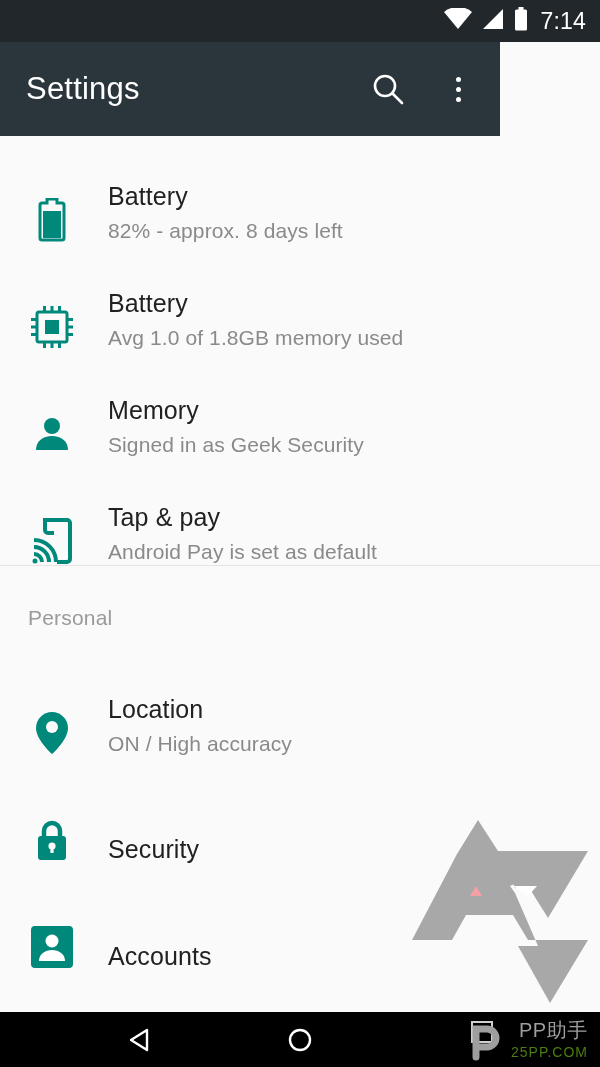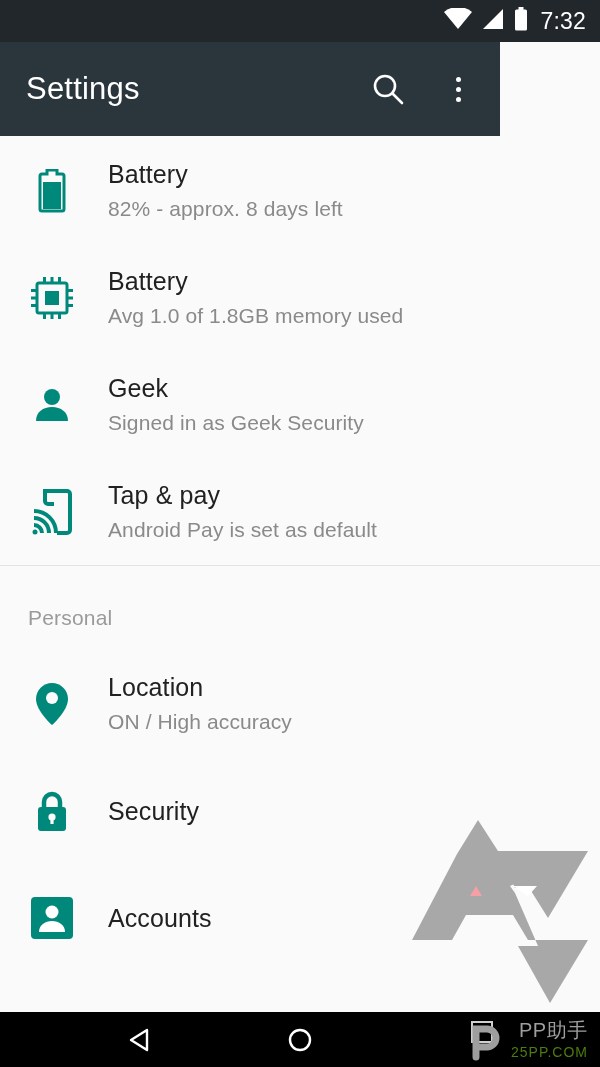--- a/index.html
+++ b/index.html
@@ -88,21 +88,21 @@
     position: absolute;
     top: 42px; left: 0;
     width: 600px;
     bottom: 55px;
     background: #fafafa;
     overflow: hidden;
   }
   .row {
     position: relative;
     display: flex;
-    align-items: center;
+    align-items: flex-end;
     min-height: 107px;
     padding-left: 28px;
     box-sizing: border-box;
   }
   .row-icon {
     width: 48px;
     min-width: 48px;
     height: 48px;
     display: flex;
     align-items: center;
@@ -266,21 +266,21 @@
     </div>
 
     <div class="row">
       <div class="row-icon">
         <svg width="38" height="38" viewBox="0 0 38 38">
           <circle cx="19" cy="11" r="8" fill="#00897b"></circle>
           <path d="M3 35 c0 -9 7 -14 16 -14 s16 5 16 14 z" fill="#00897b"></path>
         </svg>
       </div>
       <div class="row-text">
-        <div class="row-title">Geek</div>
+        <div class="row-title">Memory</div>
         <div class="row-sub">Signed in as Geek Security</div>
       </div>
     </div>
 
     <div class="row">
       <div class="row-icon">
         <svg width="42" height="46" viewBox="0 0 42 46">
           <path d="M14 2 h22 a3 3 0 0 1 3 3 v36 a3 3 0 0 1 -3 3 h-8" fill="none" stroke="#00897b" stroke-width="4" stroke-linecap="square"></path>
           <path d="M14 2 v10 a3 3 0 0 0 3 3 h6" fill="none" stroke="#00897b" stroke-width="4"></path>
           <path d="M25 44 a22 22 0 0 0 -22 -22" fill="none" stroke="#00897b" stroke-width="4"></path>
@@ -361,21 +361,21 @@
       <svg width="24" height="22" viewBox="0 0 24 22">
         <path d="M22 1 L22 21 L2 21 Z" fill="#ffffff"></path>
       </svg>
     </span>
     <span class="sb-icon">
       <svg width="14" height="24" viewBox="0 0 14 24">
         <rect x="4.5" y="0" width="5" height="3" fill="#ffffff"></rect>
         <rect x="1" y="2.5" width="12" height="21" rx="1.5" fill="#ffffff"></rect>
       </svg>
     </span>
-    <span id="status-clock">7:32</span>
+    <span id="status-clock">7:14</span>
   </div>
 
   <div id="app-bar">
     <div id="app-title">Settings</div>
     <div id="search-button">
       <svg width="34" height="34" viewBox="0 0 34 34">
         <circle cx="14" cy="14" r="10" fill="none" stroke="#ffffff" stroke-width="2.6"></circle>
         <line x1="21.5" y1="21.5" x2="31" y2="31" stroke="#ffffff" stroke-width="2.6" stroke-linecap="round"></line>
       </svg>
     </div>

